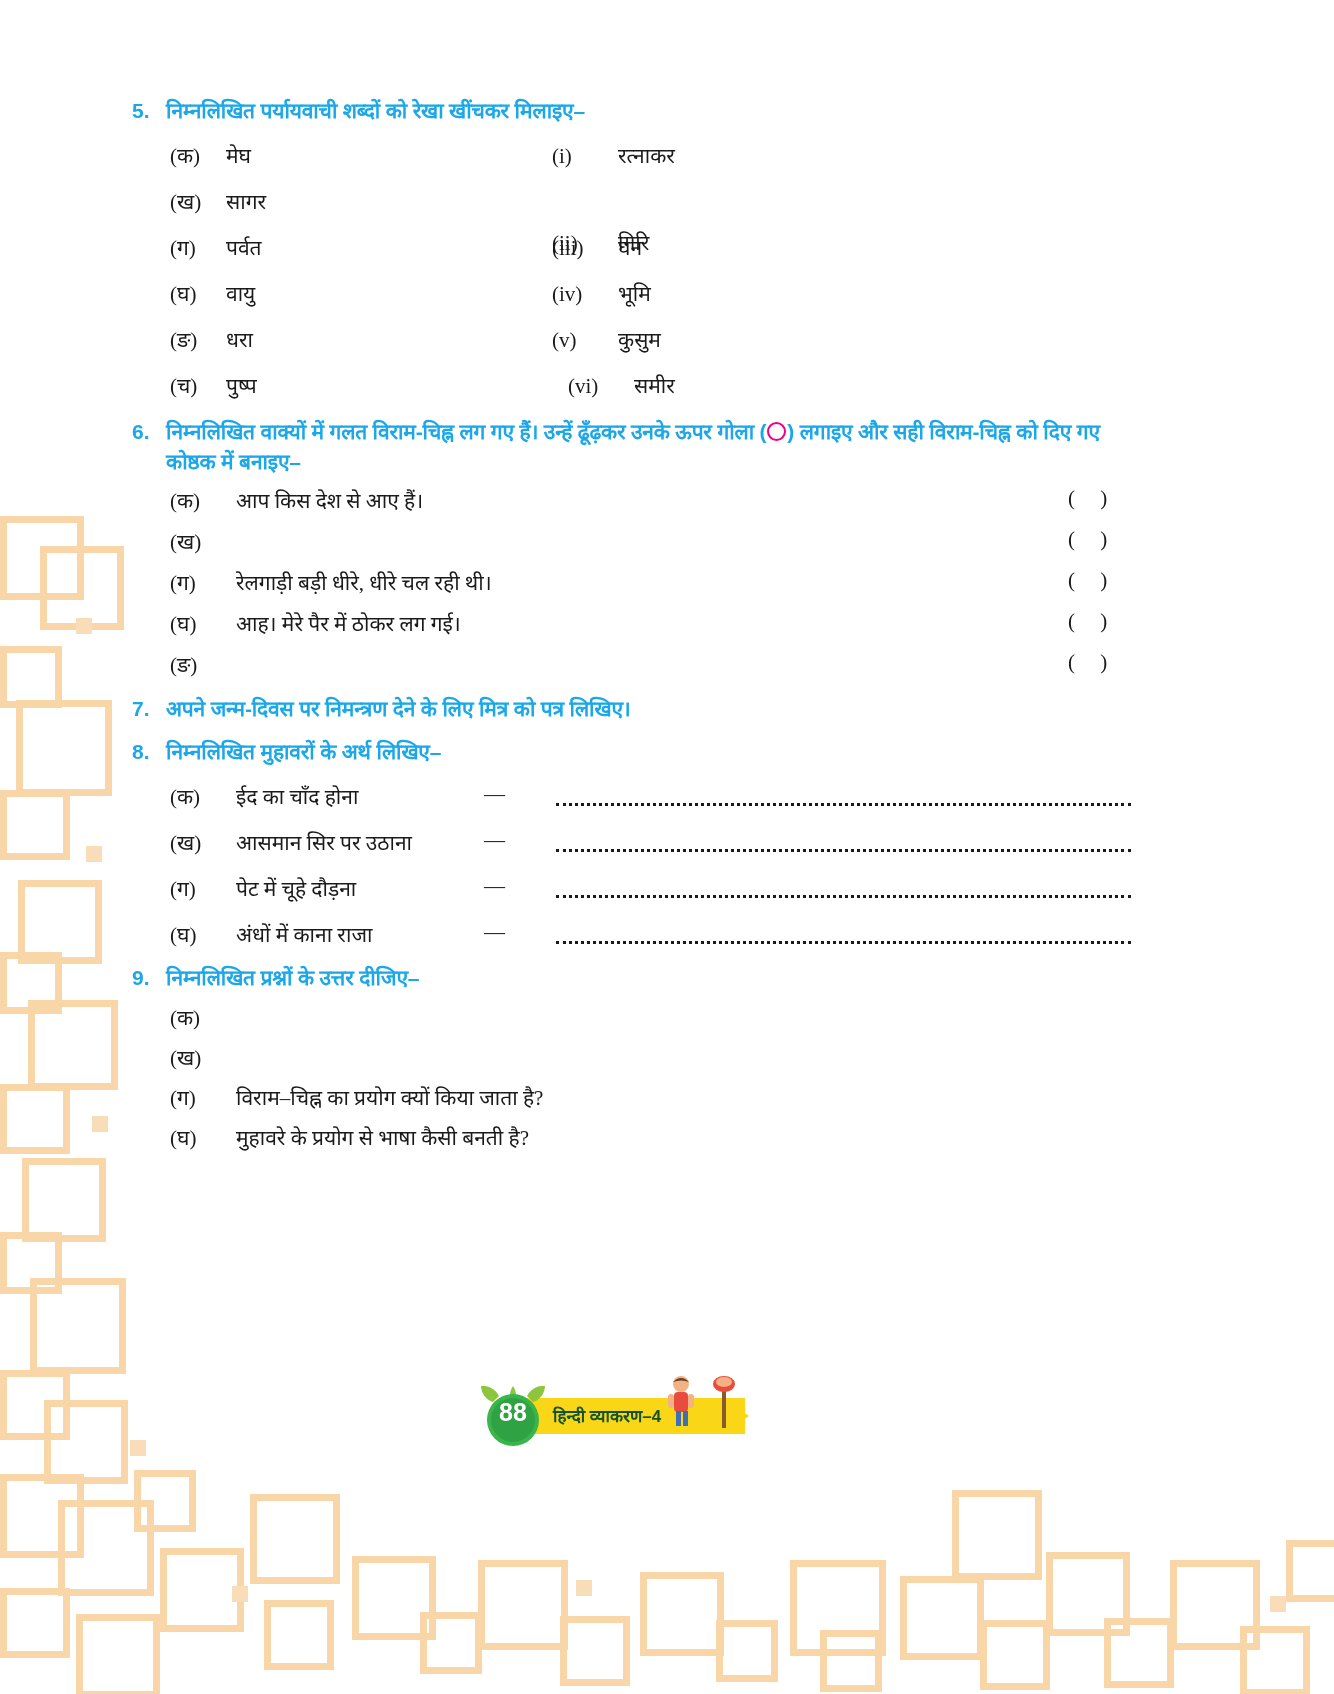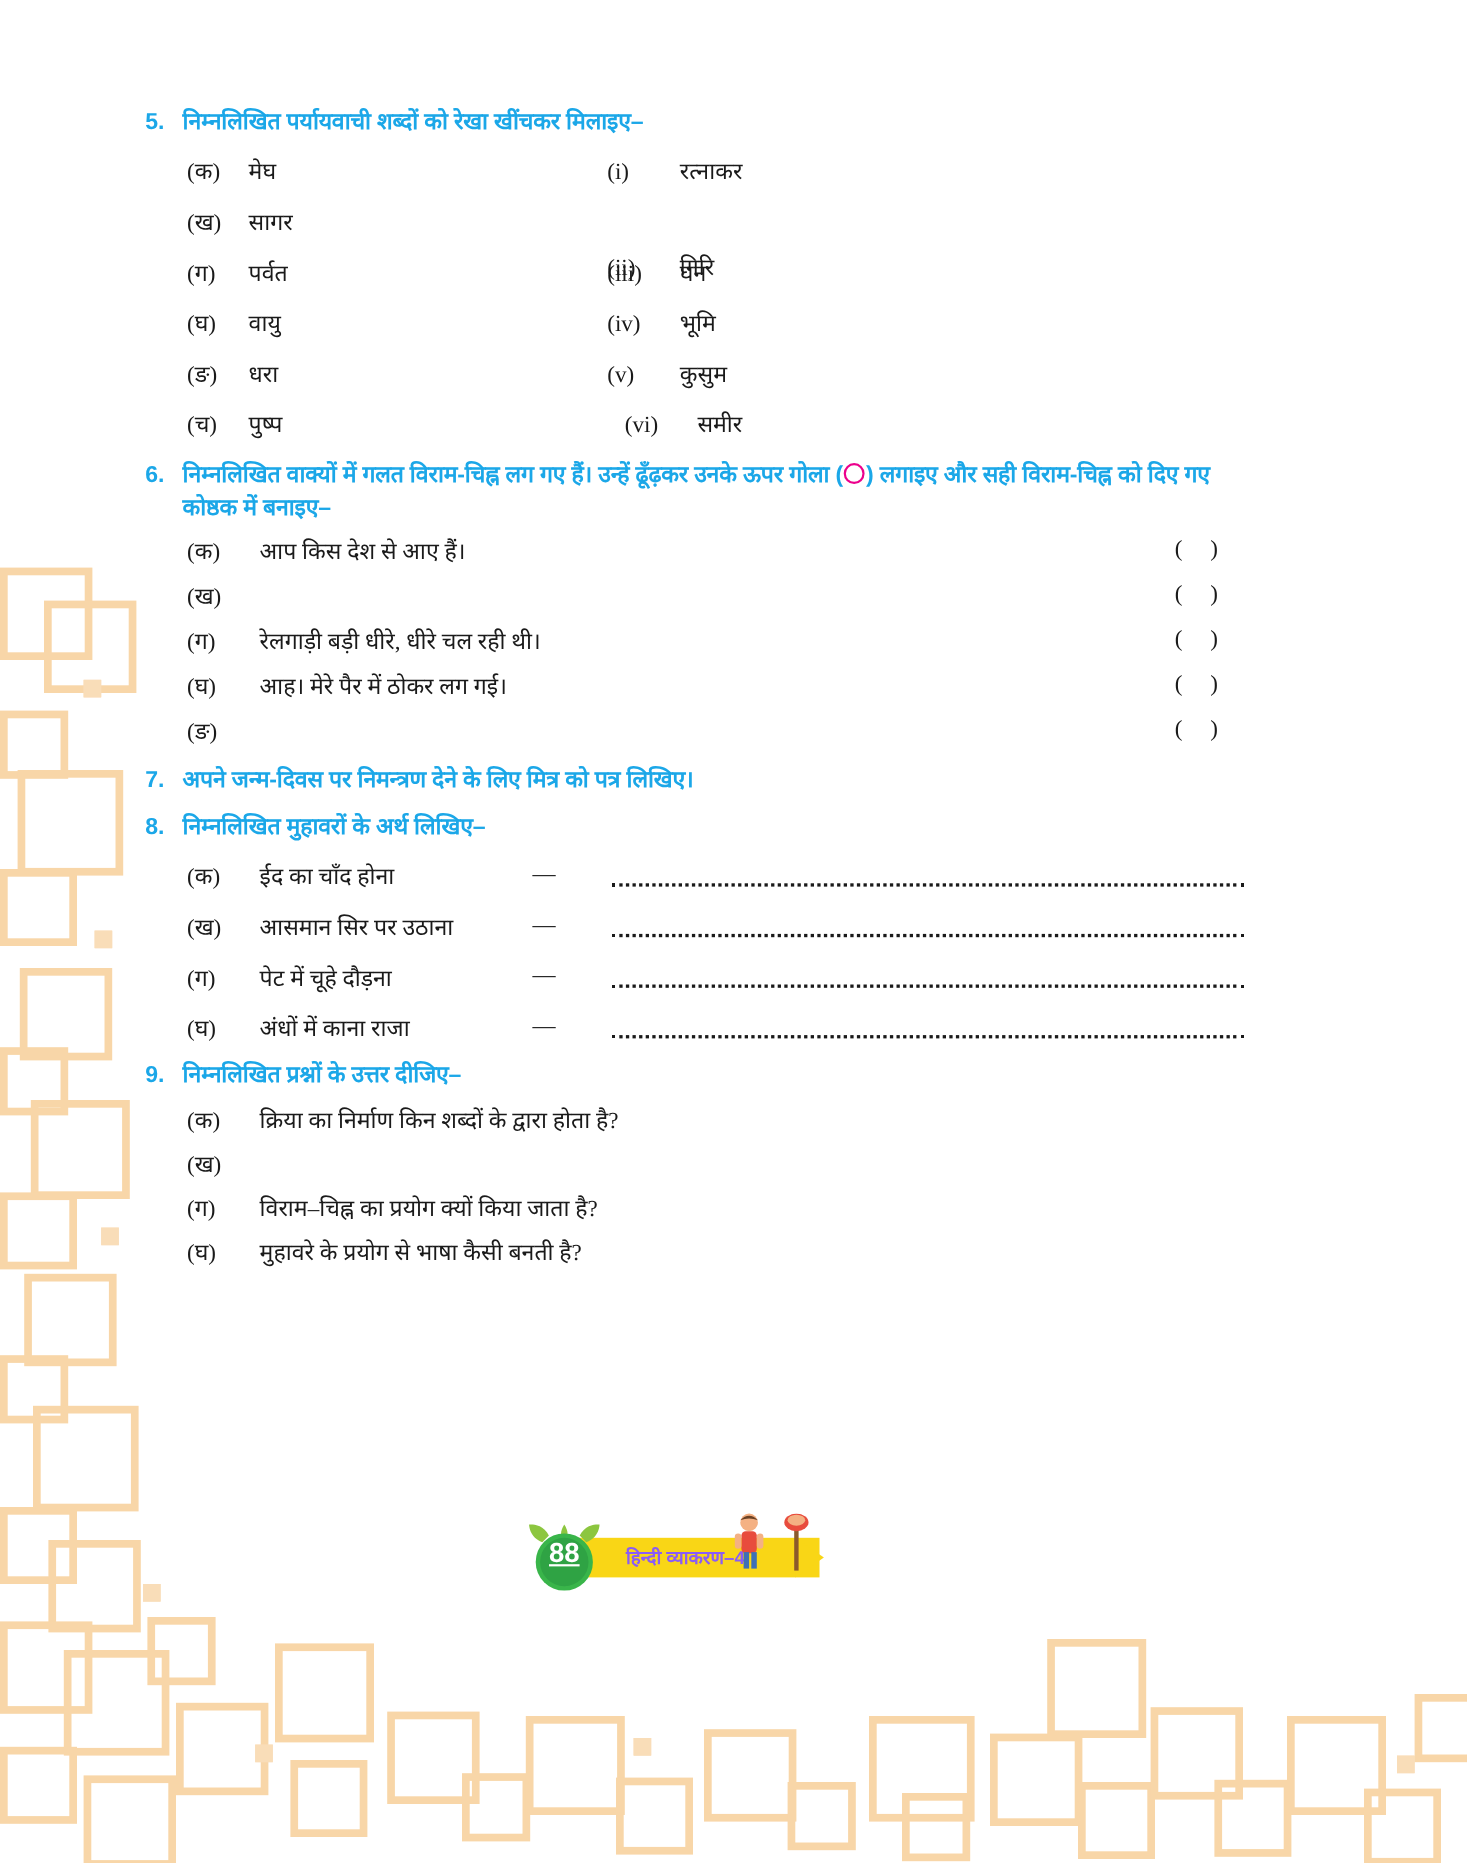--- a/index.html
+++ b/index.html
@@ -167,45 +167,43 @@
     border-top: 18px solid transparent;
     border-bottom: 18px solid transparent;
     border-left: 26px solid #f9d616;
   }
   .ribbon-label {
     position: absolute;
     left: 88px;
     top: 36px;
     font-size: 17px;
     font-weight: bold;
-    color: #8b5cf6;
+    color: #14532d;
     font-family: "Liberation Sans", sans-serif;
     z-index: 7;
-    margin-left: 16px;
   }
   .leaf-badge {
     position: absolute;
     left: 12px;
     top: 14px;
     width: 72px;
     height: 66px;
     z-index: 8;
   }
   .page-no {
     position: absolute;
     left: 12px;
     top: 30px;
     width: 72px;
     text-align: center;
     font-size: 25px;
     font-weight: bold;
     color: #ffffff;
     font-family: "Liberation Sans", sans-serif;
     z-index: 9;
-    text-decoration: underline;
   }
   .mini-figure {
     position: absolute;
     z-index: 9;
   }
 </style>
 </head>
 <body>
 
 <div class="page">
@@ -390,21 +388,20 @@
     <div class="dash" style="left:484px; top:920px;">—</div>
     <div class="dotline" style="left:556px; top:938px; width:575px;"></div>
 
     <div class="q-row" style="left:132px; top:963px;">
       <span class="q-num">9.</span>
       <span class="q-text">निम्नलिखित प्रश्नों के उत्तर दीजिए–</span>
     </div>
 
     <div class="item-row" style="left:170px; top:1003px;">
       <span class="item-label wide">(क)</span>
-      <span class="item-text">क्रिया का निर्माण किन शब्दों के द्वारा होता है?</span>
     </div>
     <div class="item-row" style="left:170px; top:1043px;">
       <span class="item-label wide">(ख)</span>
     </div>
     <div class="item-row" style="left:170px; top:1083px;">
       <span class="item-label wide">(ग)</span>
       <span class="item-text">विराम–चिह्न का प्रयोग क्यों किया जाता है?</span>
     </div>
     <div class="item-row" style="left:170px; top:1123px;">
       <span class="item-label wide">(घ)</span>

